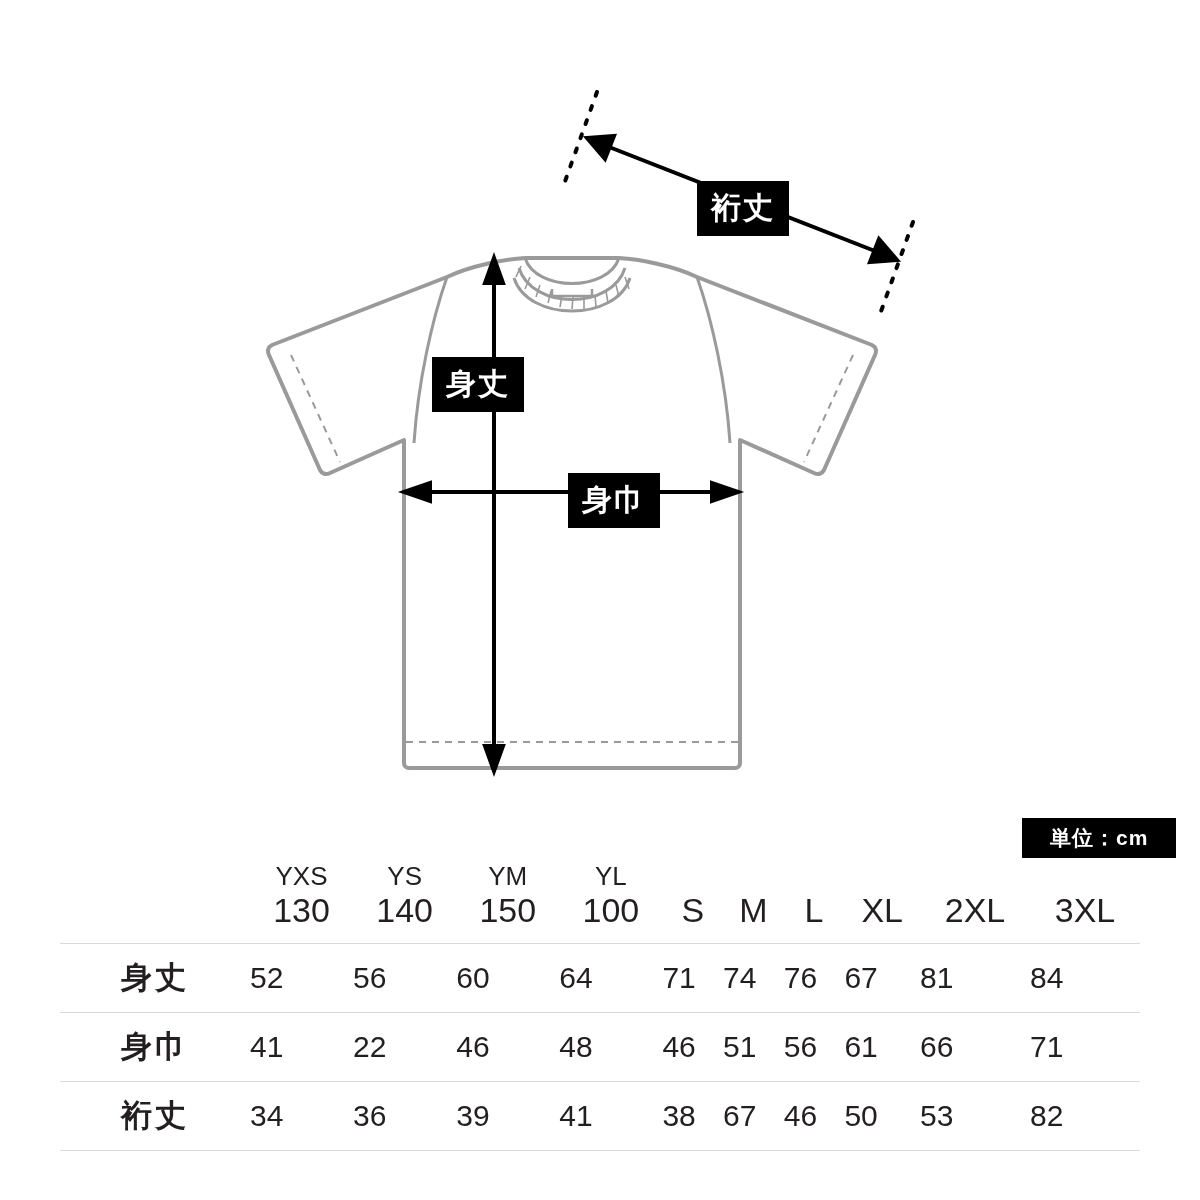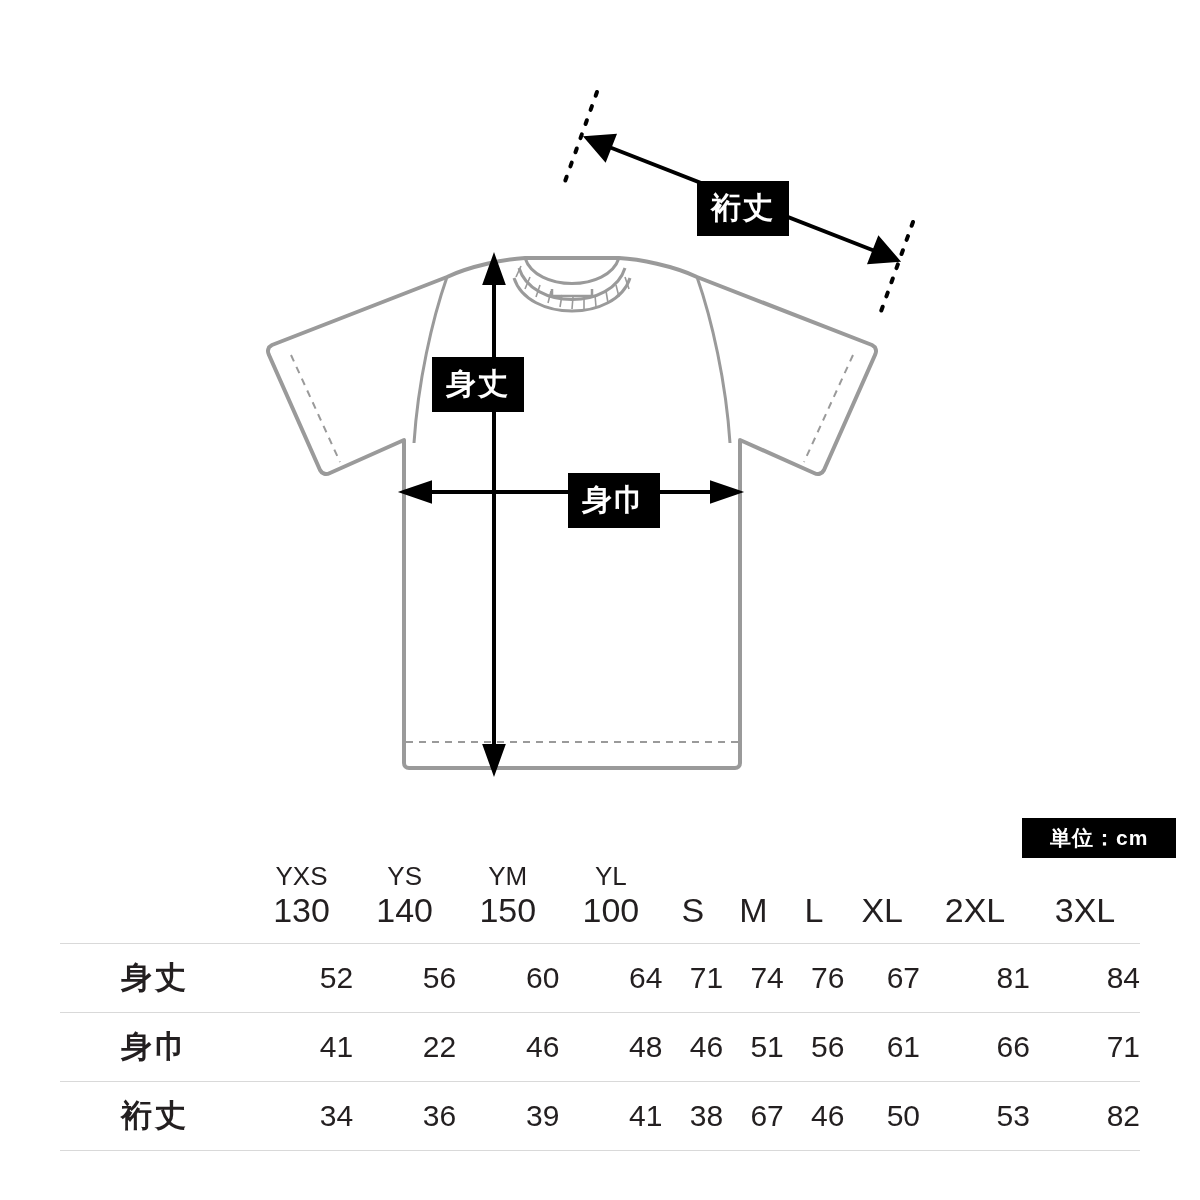--- a/index.html
+++ b/index.html
@@ -100,21 +100,21 @@
     font-size: 31px;
     font-weight: 700;
     text-align: center;
     letter-spacing: 3px;
     height: 68px;
     color: #231f20;
   }
   #size-table tbody td {
     font-size: 30px;
     font-weight: 400;
-    text-align: right;
+    text-align: left;
     height: 68px;
     color: #231f20;
   }
 </style>
 </head>
 <body>
 
 <div id="diagram-area">
 
   <svg width="1200" height="800" viewBox="0 0 1200 800">

